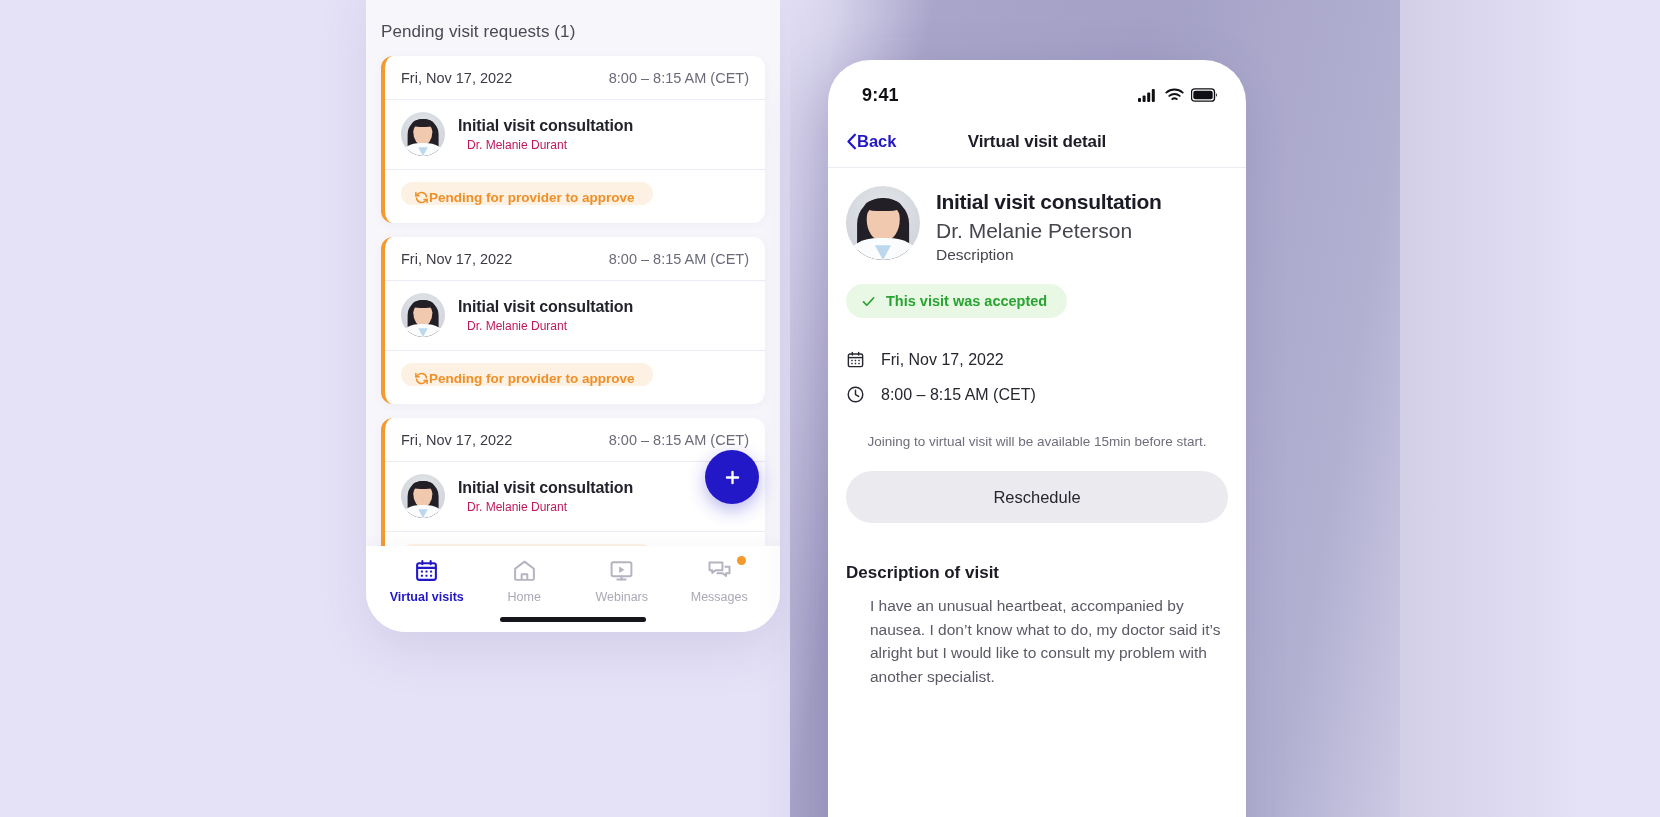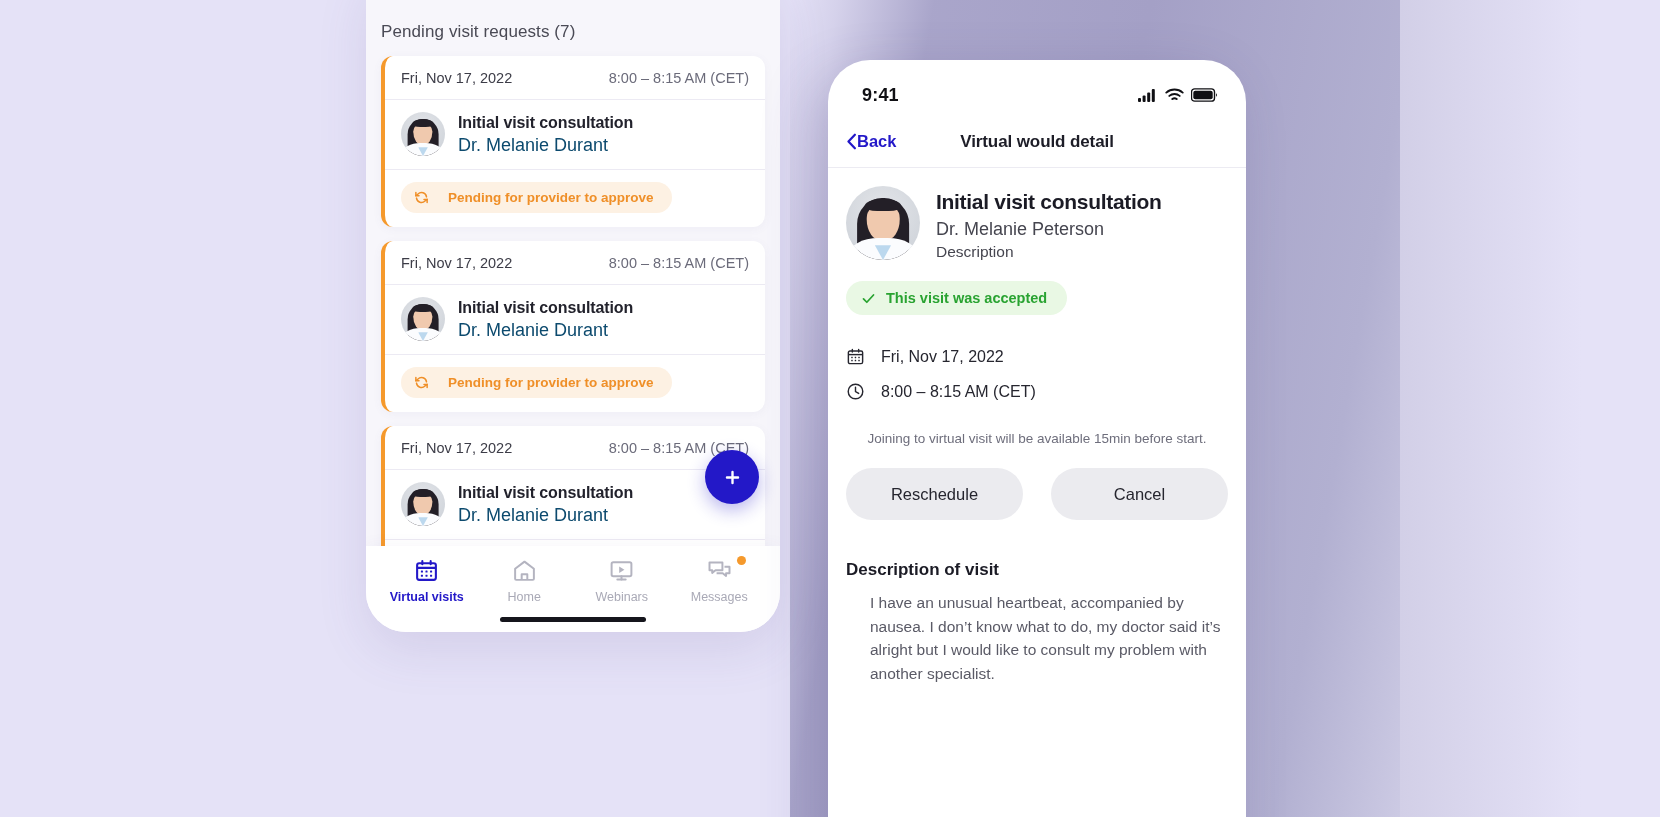--- a/index.html
+++ b/index.html
@@ -128,29 +128,29 @@
     width: 22%; height: 20%;
     transform: translateX(-50%);
     background: #bcd8ee;
     clip-path: polygon(50% 100%, 0 0, 100% 0);
   }
   .vc-names { min-width: 0; }
   .vc-title {
     font-size: 16px; font-weight: 700; color: #22222c;
     letter-spacing: -.1px; line-height: 1.25;
   }
-  .vc-doc { font-size: 18px; color: #0c4a6e; margin-top: 2px; }
+  .vc-doc { font-size: 12px; color: #be185d; margin-top: 2px; margin-left: 9px; }
 
   .vc-bot { padding: 12px 16px 14px 16px; }
   .pill-pending {
-    display: inline-flex; align-items: center; gap: 19px;
+    display: inline-flex; align-items: center; gap: 0;
     background: #fdf1e3;
     color: #ef8f28;
     border-radius: 18px;
-    padding: 8px 18px 8px 13px;
+    padding: 8px 18px 0 13px;
     font-size: 13.5px;
     font-weight: 600;
   }
   .ico-refresh { width: 15px; height: 15px; display: block; }
 
   
   .fab {
     position: absolute;
     right: 21px; bottom: 128px;
     width: 54px; height: 54px;
@@ -243,21 +243,21 @@
   }
 
   .pr-body { padding: 18px 18px 0 18px; }
   .doc-row { display: flex; gap: 16px; align-items: flex-start; }
   .doc-info { padding-top: 3px; }
   .doc-title {
     font-size: 21px; font-weight: 700; color: #1b1b25;
     letter-spacing: -.3px; line-height: 1.2;
     white-space: nowrap;
   }
-  .doc-name { font-size: 18px; color: #45454f; margin-top: 5px; }
+  .doc-name { font-size: 21px; color: #45454f; margin-top: 5px; }
   .doc-spec { font-size: 15.5px; color: #45454f; margin-top: 3px; }
 
   .pill-accepted {
     display: inline-flex; align-items: center; gap: 10px;
     background: #e9f8e4;
     color: #29a331;
     border-radius: 20px;
     padding: 9px 20px 9px 15px;
     font-size: 14.5px; font-weight: 600;
     margin-top: 20px;
@@ -307,21 +307,21 @@
 </head>
 <body>
 
 <div class="bg-base"></div>
 <div class="bg-purple-band"></div>
 <div class="bg-right-fade"></div>
 
 <div class="phone-left">
   <div class="pl-scroll">
 
-    <div class="pl-section-title">Pending visit requests (7)</div>
+    <div class="pl-section-title">Pending visit requests (1)</div>
 
     <div class="visit-card">
       <div class="vc-top">
         <span class="vc-date">Fri, Nov 17, 2022</span>
         <span class="vc-time">8:00 – 8:15 AM (CET)</span>
       </div>
       <div class="vc-mid">
         <div class="avatar">
           <div class="av-hair"></div>
             <div class="av-face"></div>
@@ -489,21 +489,21 @@
     </span>
   </div>
 
   <div class="navbar">
     <button class="nav-back">
       <svg viewBox="0 0 12 20" fill="none" stroke="currentColor" stroke-width="2.6" stroke-linecap="round" stroke-linejoin="round">
         <path d="M10 2 2.4 10 10 18"></path>
       </svg>
       <span>Back</span>
     </button>
-    <div class="nav-title">Virtual would detail</div>
+    <div class="nav-title">Virtual visit detail</div>
   </div>
 
   <div class="pr-body">
 
     <div class="doc-row">
       <div class="avatar lg">
         <div class="av-hair"></div>
           <div class="av-face"></div>
           <div class="av-fringe"></div>
         <div class="av-coat"></div>
@@ -548,19 +548,18 @@
         </svg>
         <span class="ft">8:00 – 8:15 AM (CET)</span>
       </div>
 
     </div>
 
     <div class="note">Joining to virtual visit will be available 15min before start.</div>
 
     <div class="actions">
       <button class="btn-grey">Reschedule</button>
-      <button class="btn-grey">Cancel</button>
     </div>
 
     <div class="desc-h">Description of visit</div>
     <div class="desc-p">I have an unusual heartbeat, accompanied by nausea. I don’t know what to do, my doctor said it’s alright but I would like to consult my problem with another specialist.</div>
   </div>
 </div>
 
 </body></html>

